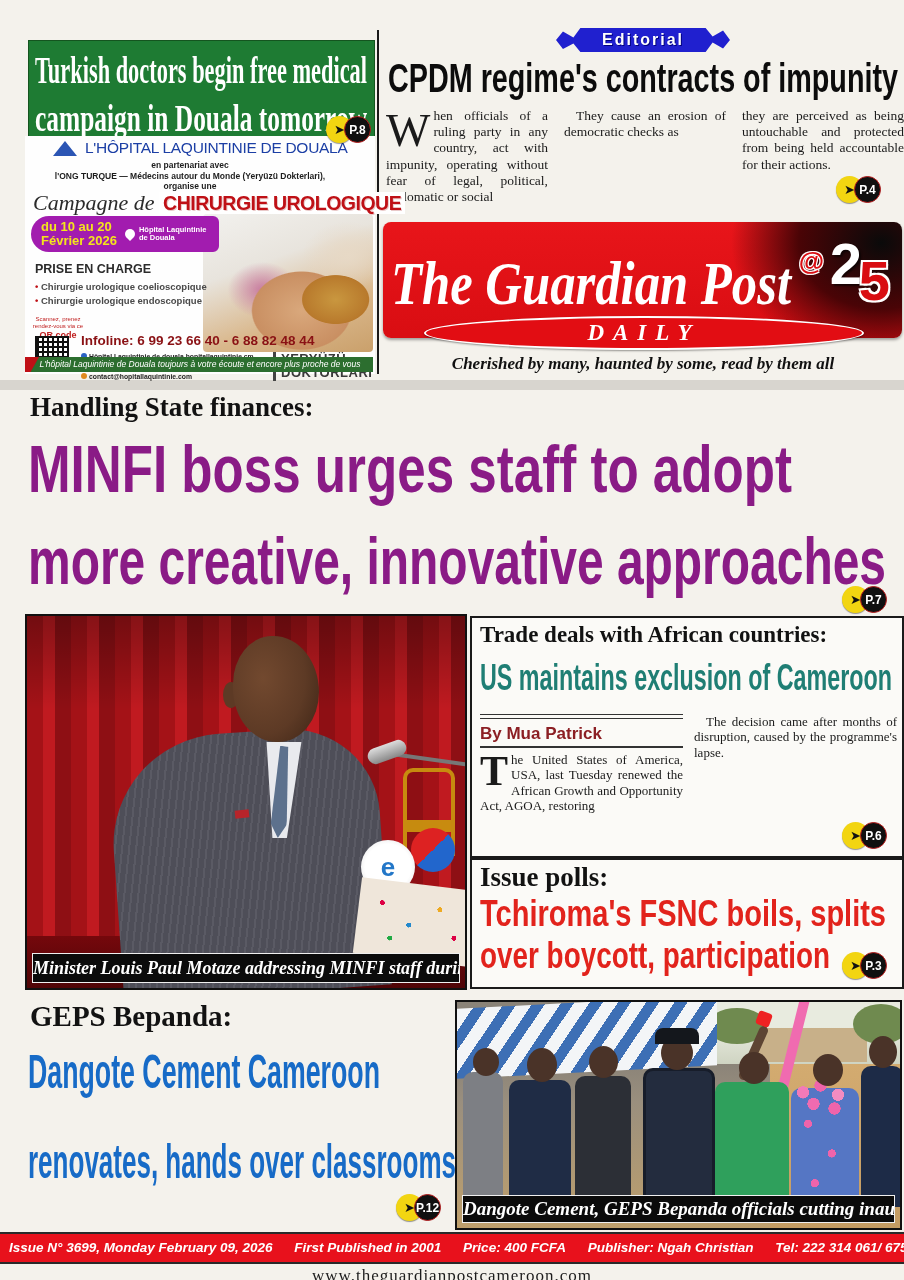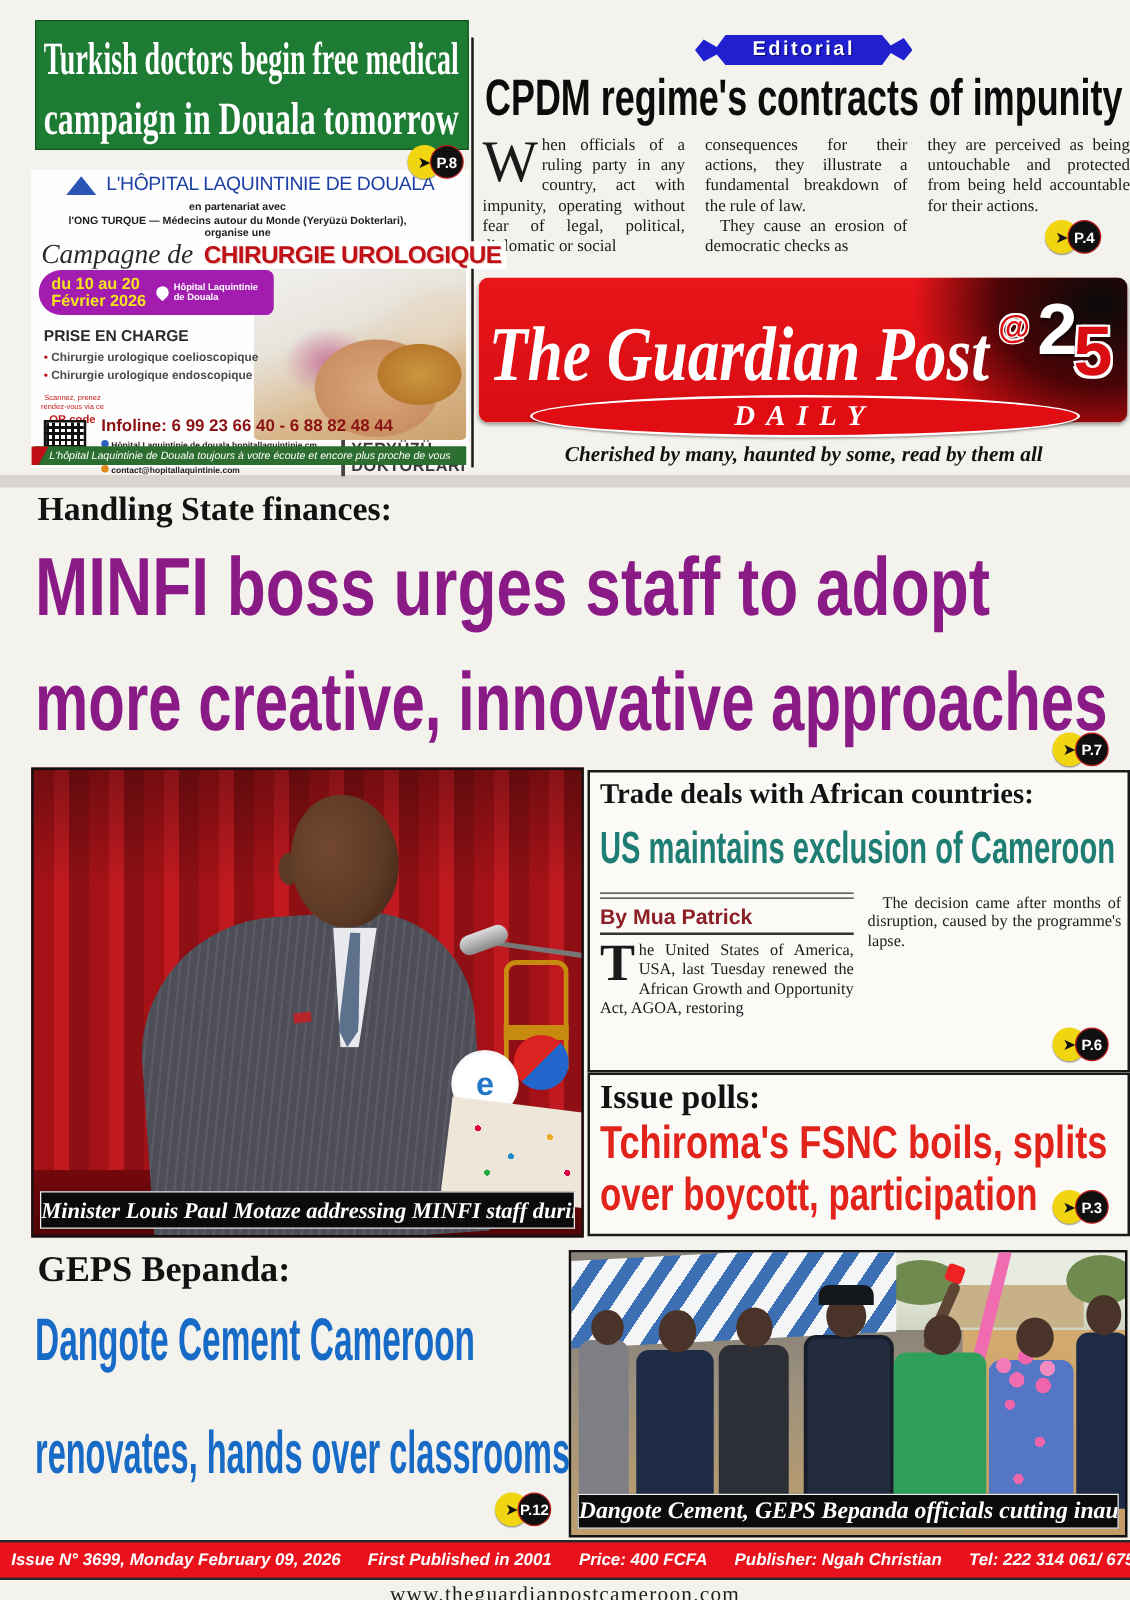--- a/index.html
+++ b/index.html
@@ -5,21 +5,21 @@
   * { margin:0; padding:0; box-sizing:border-box; }
   html,body { background:#e9e7e1; }
   #page {
     position:relative; width:904px; height:1280px; margin:0 auto;
     background:#f4f2ec; overflow:hidden;
     font-family:"Liberation Sans", sans-serif;
   }
   .abs { position:absolute; }
 
   
-  .greenbox { left:28px; top:16px; width:347px; height:104px; background:#1e7b33;
+  .greenbox { left:28px; top:40px; width:347px; height:104px; background:#1e7b33;
     border:1px solid #14541f; }
 
   
   .ad { left:25px; top:136px; width:350px; height:238px; background:#fefefe; }
   .ad-logo-row { position:absolute; top:3px; left:0; right:0; text-align:center; }
   .ad-tri { display:inline-block; width:0; height:0; border-left:12px solid transparent;
     border-right:12px solid transparent; border-bottom:15px solid #2b55b4; position:relative; top:2px; }
   .ad-name { display:inline-block; color:#1c3fa5; font-weight:400; font-size:15.5px; letter-spacing:-0.3px; vertical-align:top; margin-left:4px;}
   .ad-partner { position:absolute; top:24px; left:0; right:20px; text-align:center; font-size:8.5px; color:#1d1d1d; line-height:1.25; font-weight:600;}
   .ad-campagne { position:absolute; top:54px; left:8px; white-space:nowrap; z-index:2;}
@@ -263,21 +263,20 @@
   <div class="abs" style="left:386px; top:52px;">
     <svg width="516" height="52" viewBox="0 0 516 52">
       <text x="2" y="40" font-size="41" font-weight="800" fill="#0c0c0c" textLength="510" lengthAdjust="spacingAndGlyphs">CPDM regime's contracts of impunity</text>
     </svg>
   </div>
   <div class="abs ed-cols">
     <div class="edcol" style="left:0;">
       <span class="dropcap">W</span><span>hen officials of a ruling party in any country, act with impunity, operating without fear of legal, political, diplomatic or social</span>
     </div>
     <div class="edcol" style="left:178px;">
-      <div>consequences for their actions, they illustrate a fundamental breakdown of the rule of law.</div>
       <div class="indent">They cause an erosion of democratic checks as</div>
     </div>
     <div class="edcol" style="left:356px;">they are perceived as being untouchable and protected from being held accountable for their actions.</div>
   </div>
   <div class="pageref" style="left:836px; top:176px;">
     <span class="pr-arrow">➤</span>
     <span class="pr-page">P.4</span>
   </div>
 
   <div class="abs masthead">

